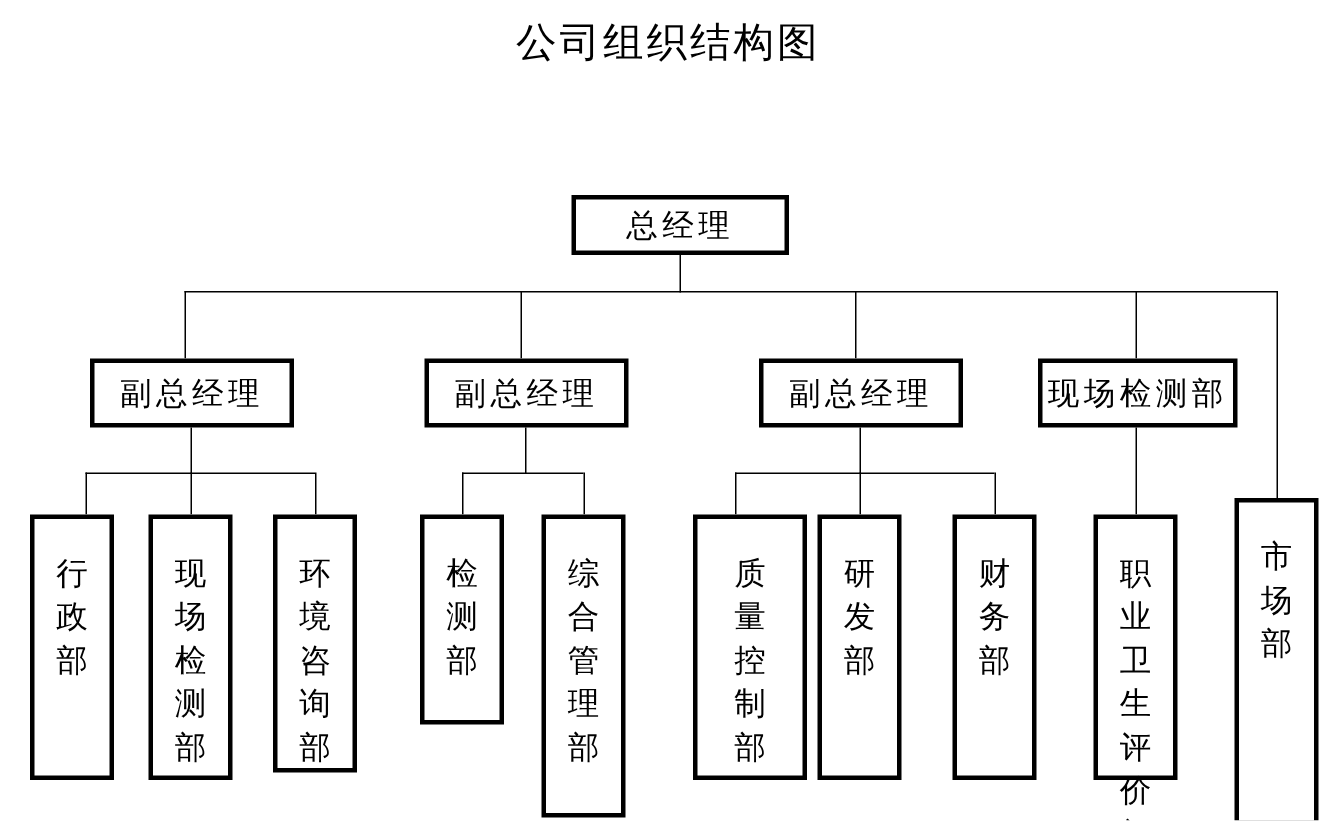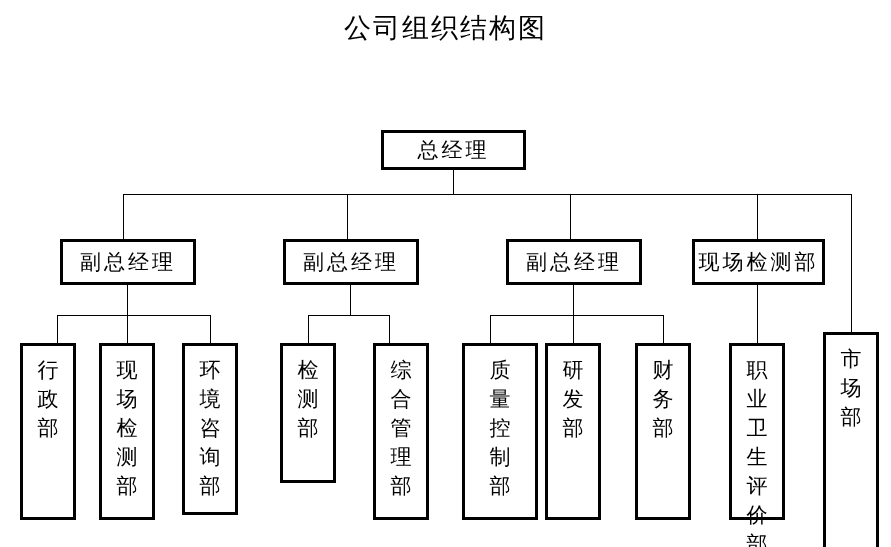--- a/index.html
+++ b/index.html
@@ -41,21 +41,21 @@
   }
   .node.horiz {
     font-size: 21px;
     letter-spacing: 3px;
     white-space: nowrap;
   }
   .node.vert {
     border-width: 3px;
     align-items: flex-start;
     justify-content: center;
-    padding-top: 10px;
+    padding-top: 22px;
   }
   .vert-text {
     display: block;
     font-size: 21px;
     line-height: 1.38;
     width: 1em;
     word-break: break-all;
     text-align: center;
     color: #000000;
   }
@@ -125,21 +125,21 @@
   </div>
   <div class="node vert" style="left:99px; top:343px; width:56px; height:177px;">
     <span class="vert-text">现场检测部</span>
   </div>
   <div class="node vert" style="left:182px; top:343px; width:56px; height:172px;">
     <span class="vert-text">环境咨询部</span>
   </div>
   <div class="node vert" style="left:280px; top:343px; width:56px; height:140px;">
     <span class="vert-text">检测部</span>
   </div>
-  <div class="node vert" style="left:361px; top:343px; width:56px; height:177px;margin-left:12px;">
+  <div class="node vert" style="left:361px; top:343px; width:56px; height:202px;">
     <span class="vert-text">综合管理部</span>
   </div>
   <div class="node vert" style="left:462px; top:343px; width:76px; height:177px;">
     <span class="vert-text">质量控制部</span>
   </div>
   <div class="node vert" style="left:545px; top:343px; width:56px; height:177px;justify-content:center;">
     <span class="vert-text">研发部</span>
   </div>
   <div class="node vert" style="left:635px; top:343px; width:56px; height:177px;">
     <span class="vert-text">财务部</span>

